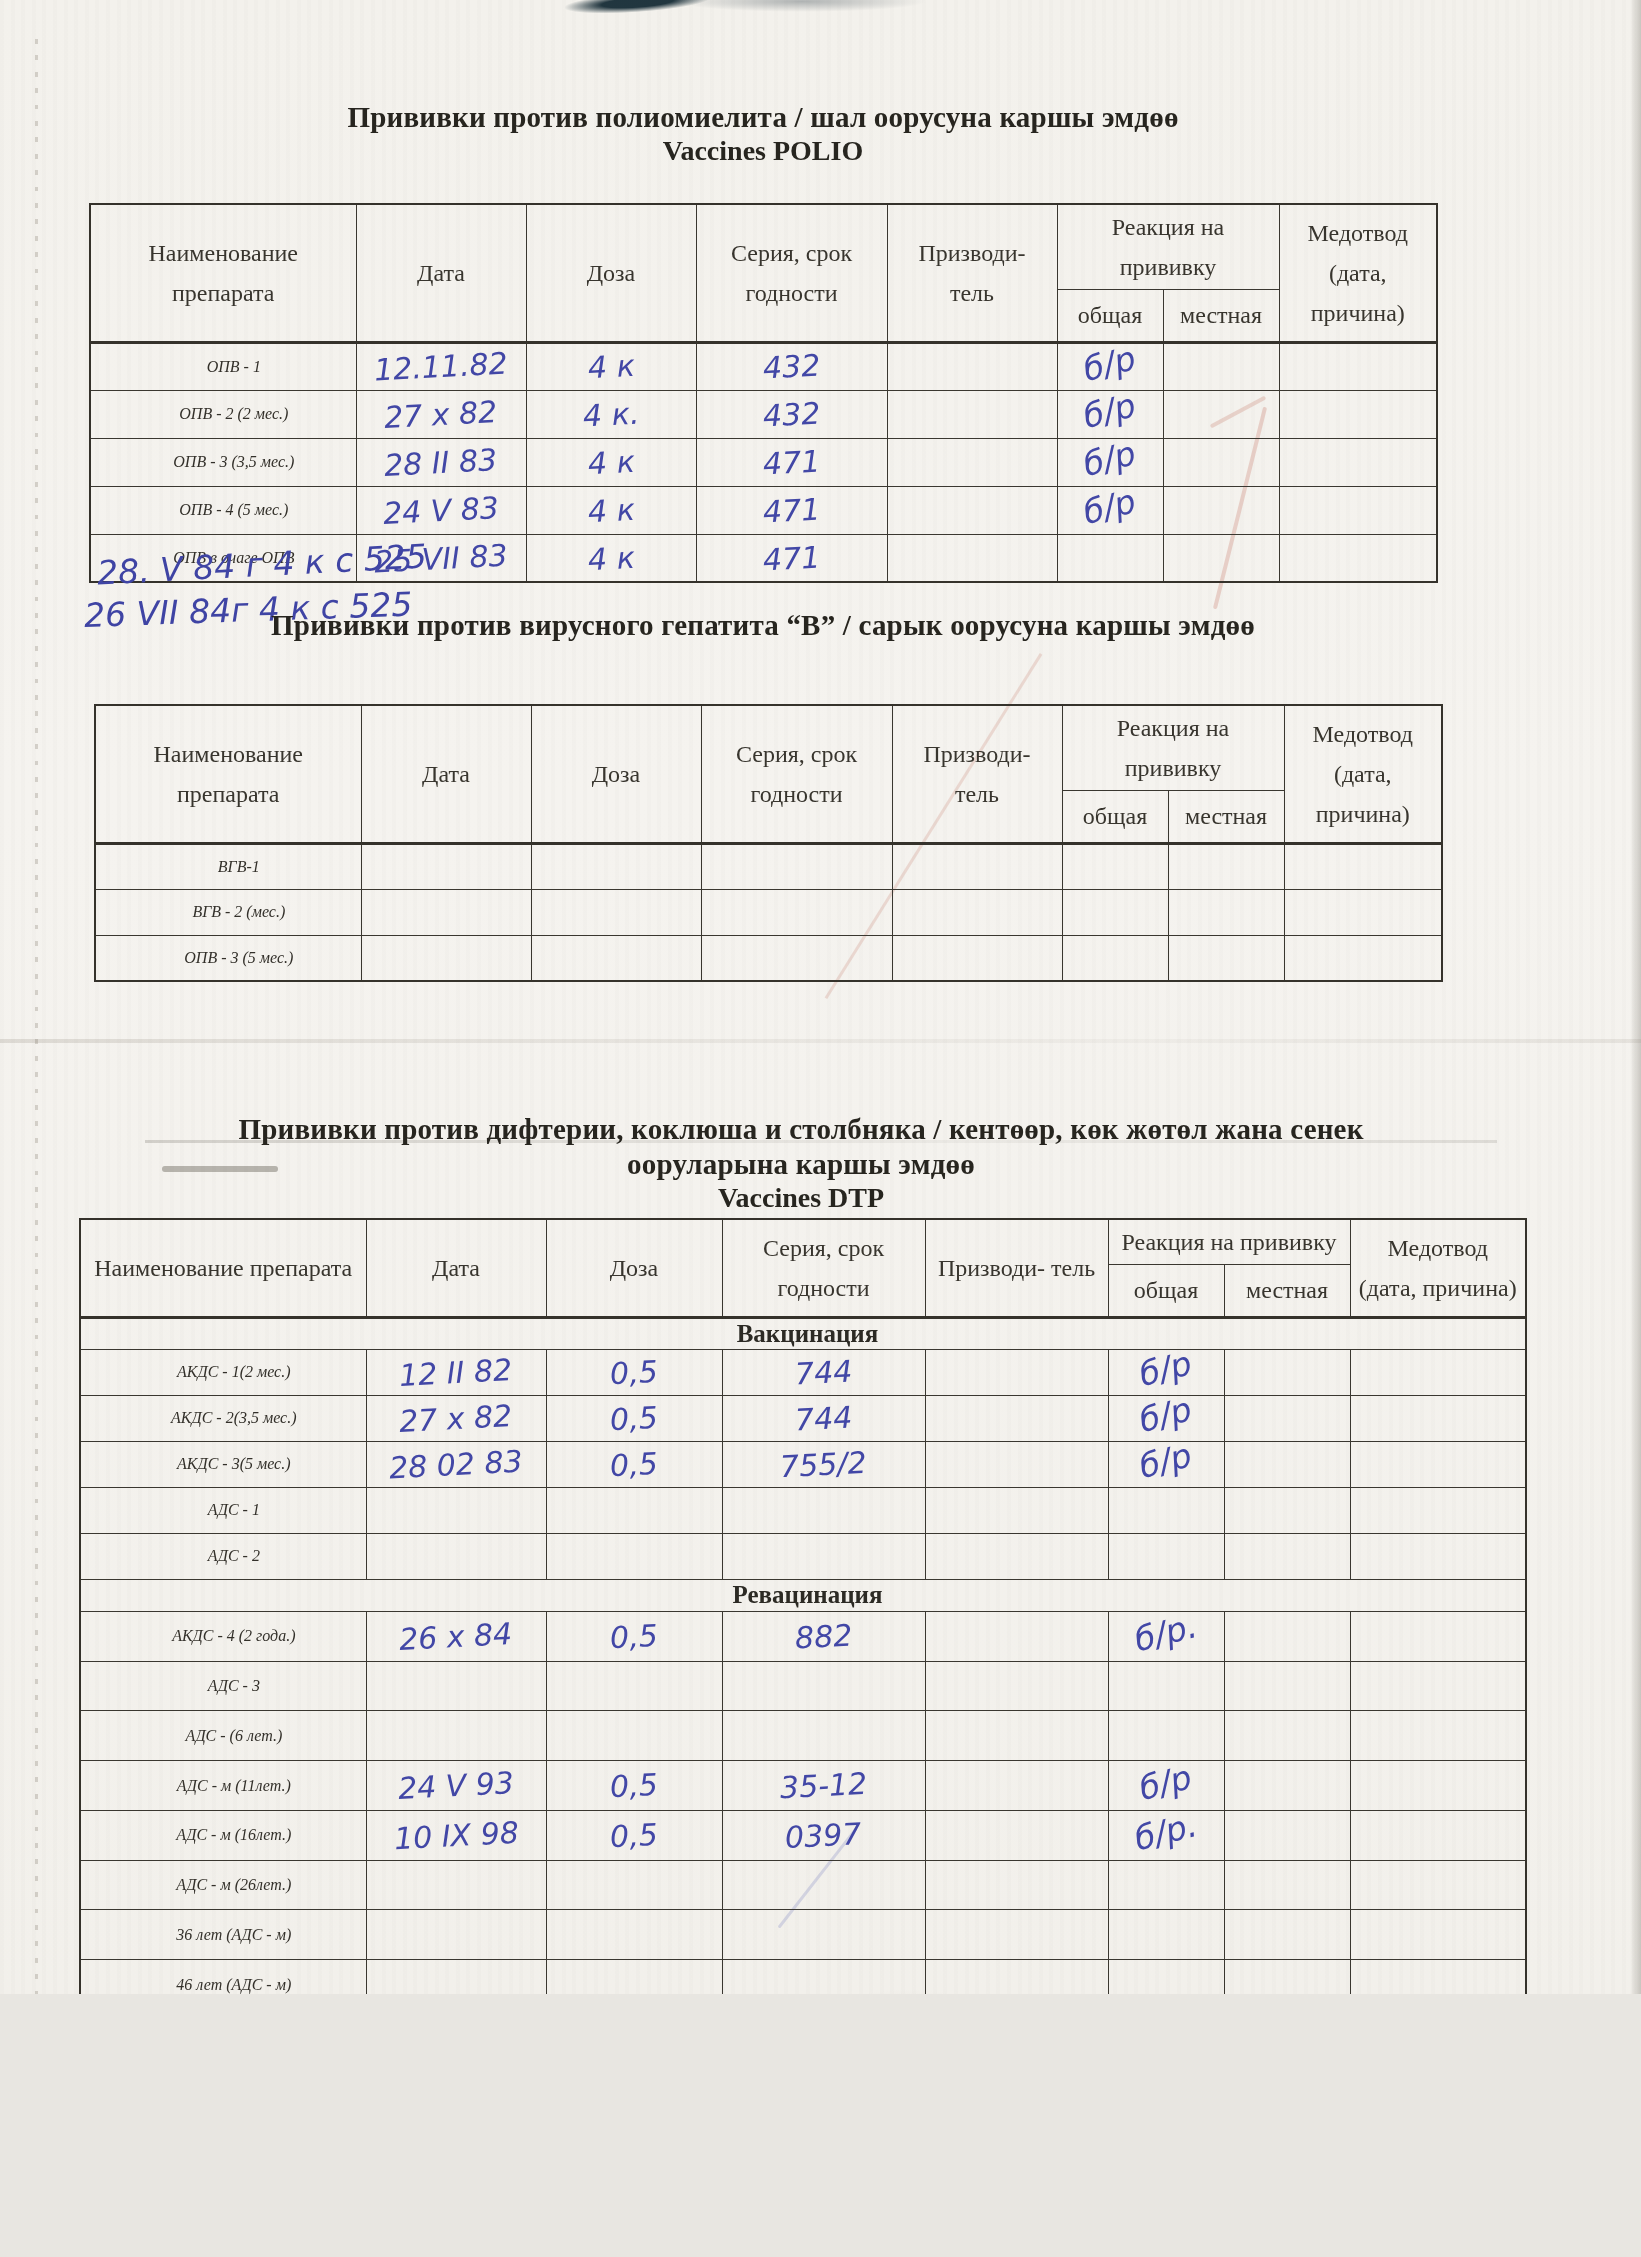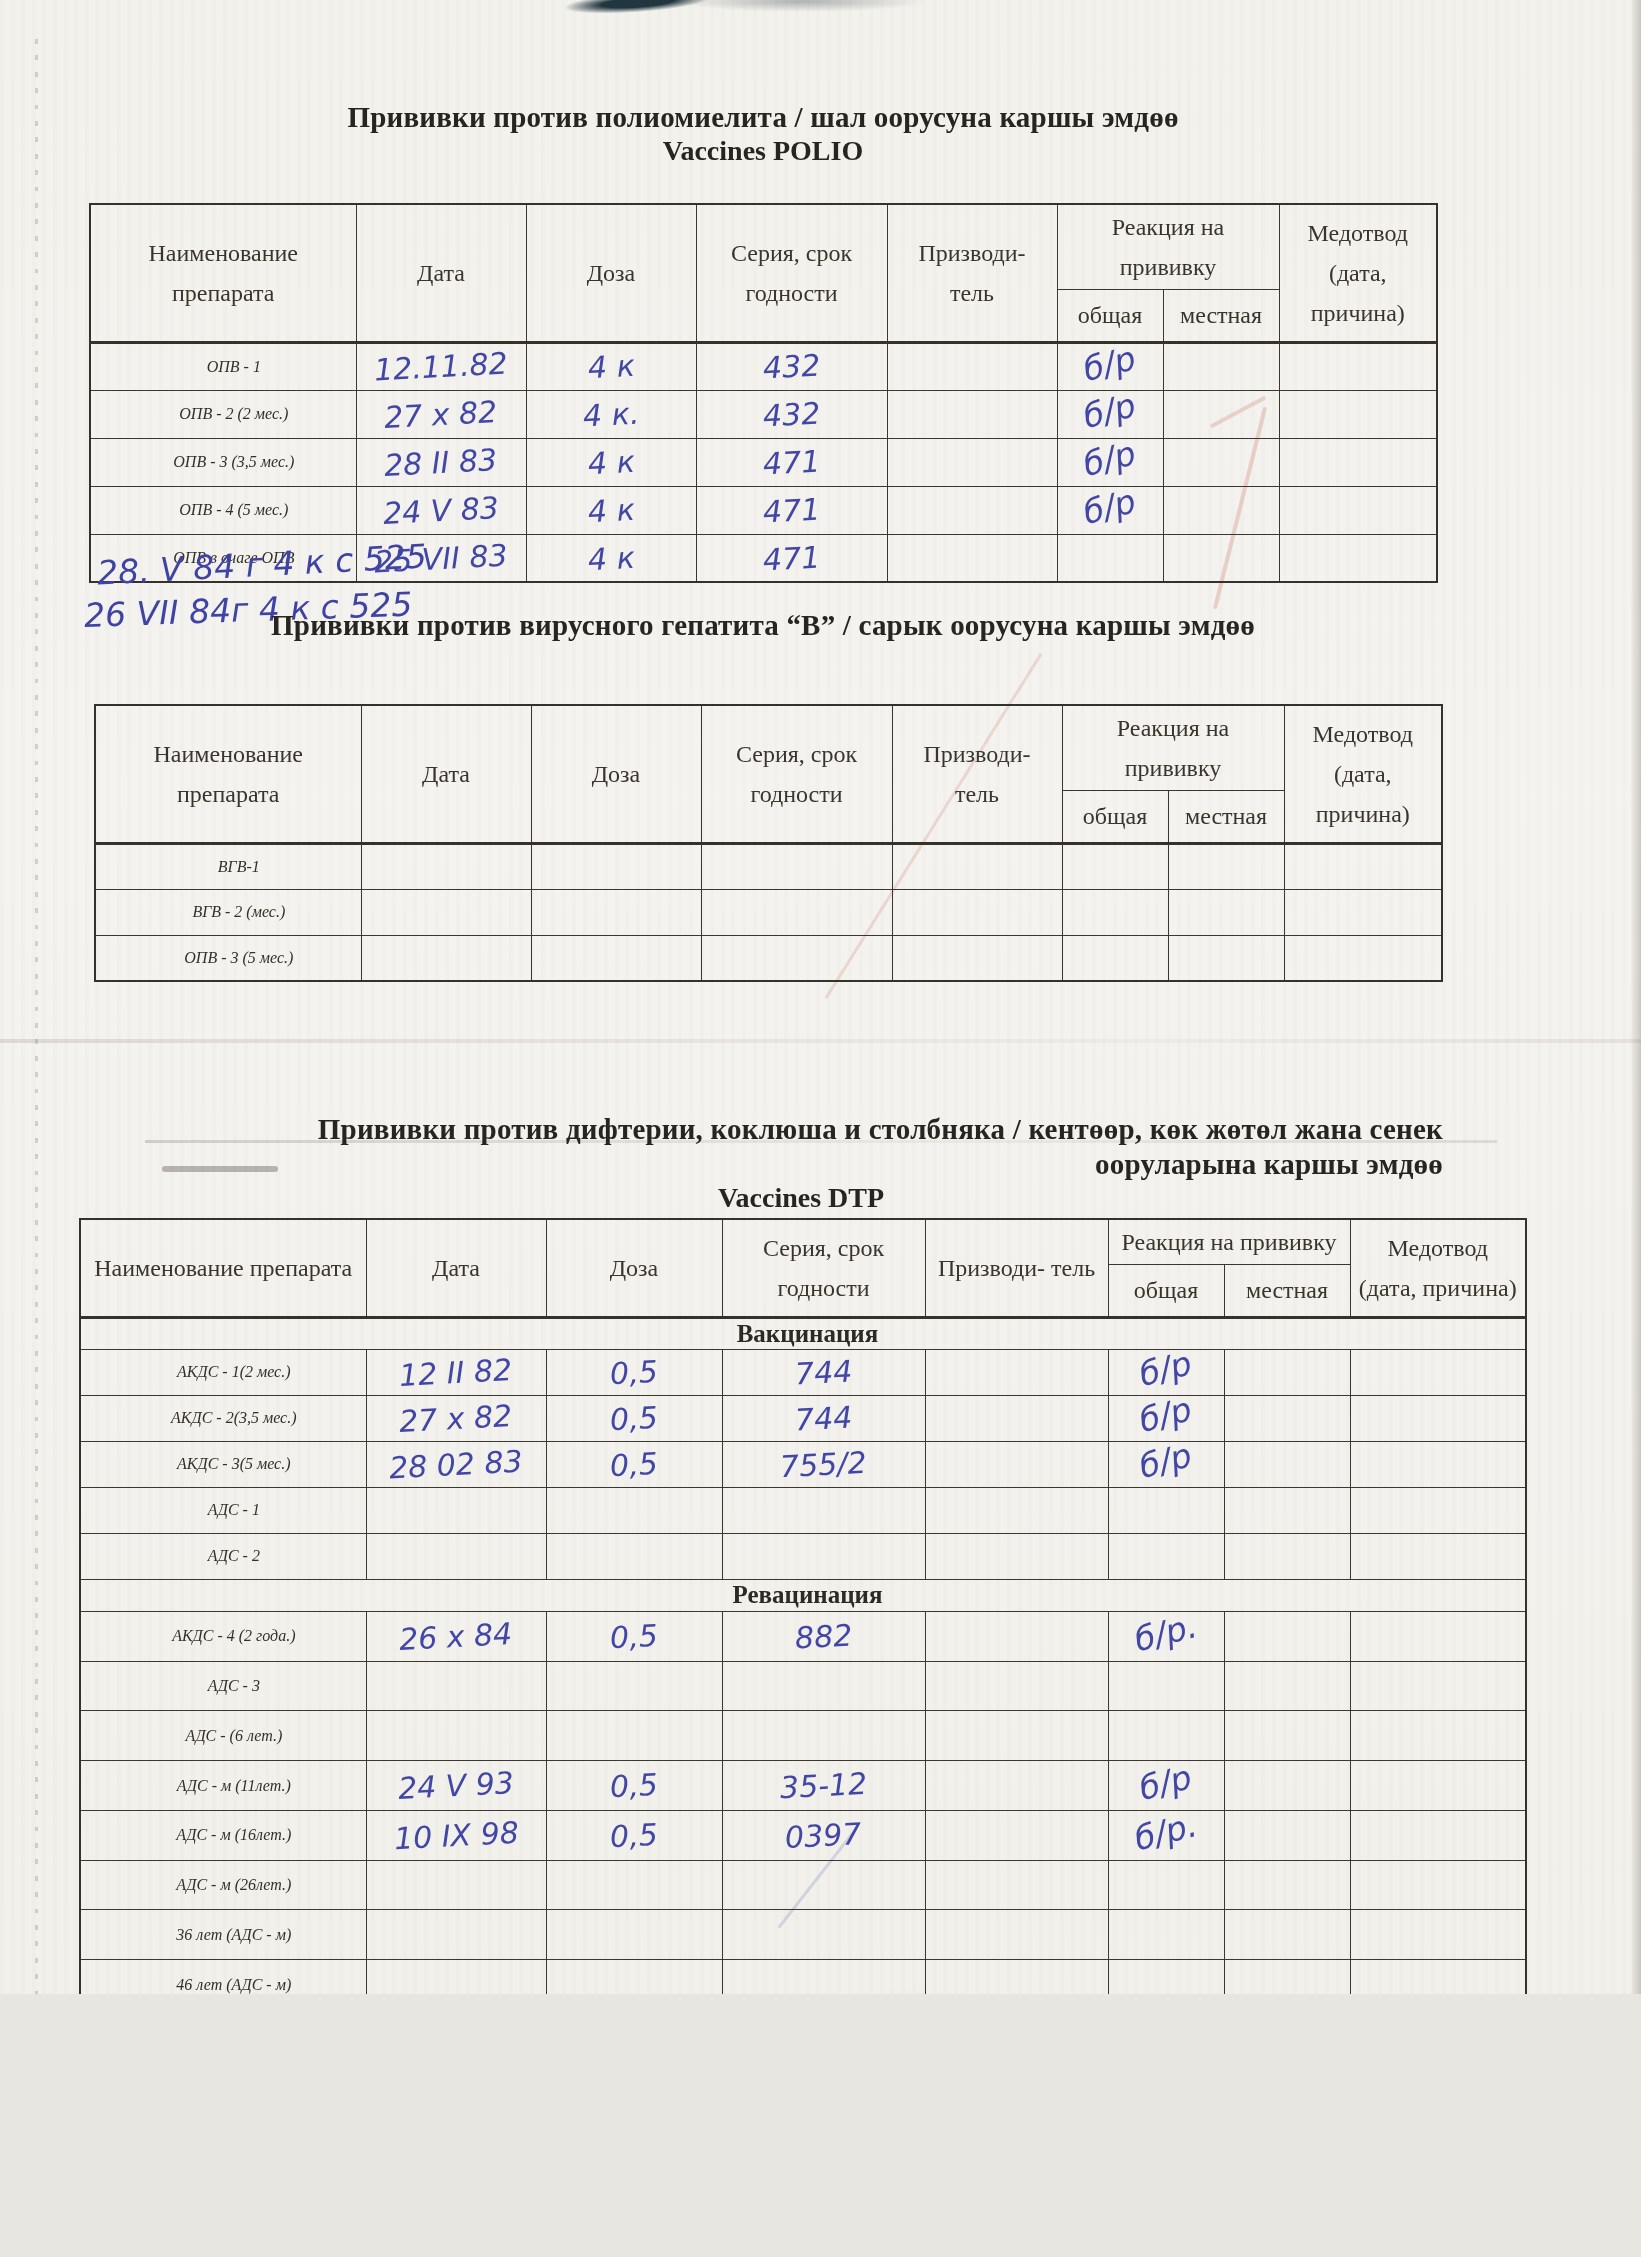--- a/index.html
+++ b/index.html
@@ -233,21 +233,21 @@
           <td><span class="hw"></span></td>
           <td><span class="hw"></span></td>
           <td><span class="hw hw-steep"></span></td>
           <td><span class="hw"></span></td>
           <td><span class="hw"></span></td>
         </tr>
       </tbody>
   </table>
 
   <div class="title-wrap" style="left:79px;top:1112px;width:1444px;">
-    <div class="title-ru" style="width:1284px;margin:0 auto;text-align:right;">Прививки против дифтерии, коклюша и столбняка / кентөөр, көк жөтөл жана сенек ооруларына каршы эмдөө</div>
+    <div class="title-ru" style="width:1284px;margin:0 auto;">Прививки против дифтерии, коклюша и столбняка / кентөөр, көк жөтөл жана сенек ооруларына каршы эмдөө</div>
     <div class="title-en">Vaccines  DTP</div>
   </div>
 
   <table class="vtable t-dtp" style="left:79px;top:1218px;width:1444px;">
     <colgroup>
       <col style="width:286px">
         <col style="width:180px">
         <col style="width:176px">
       <col style="width:203px">
         <col style="width:183px">

